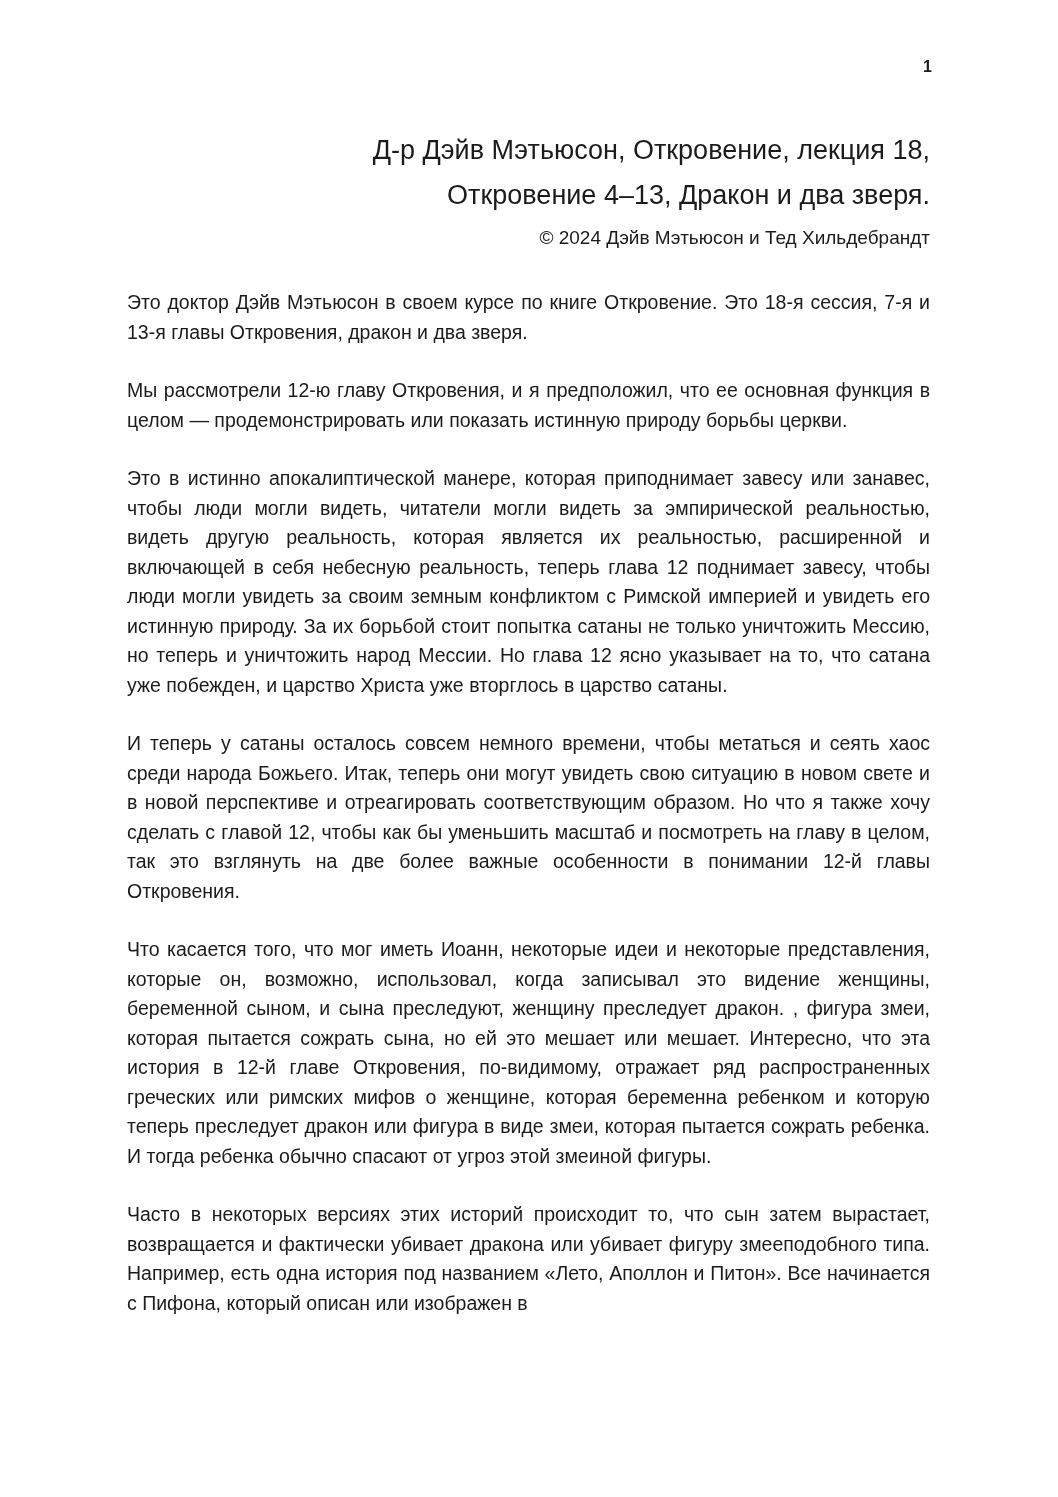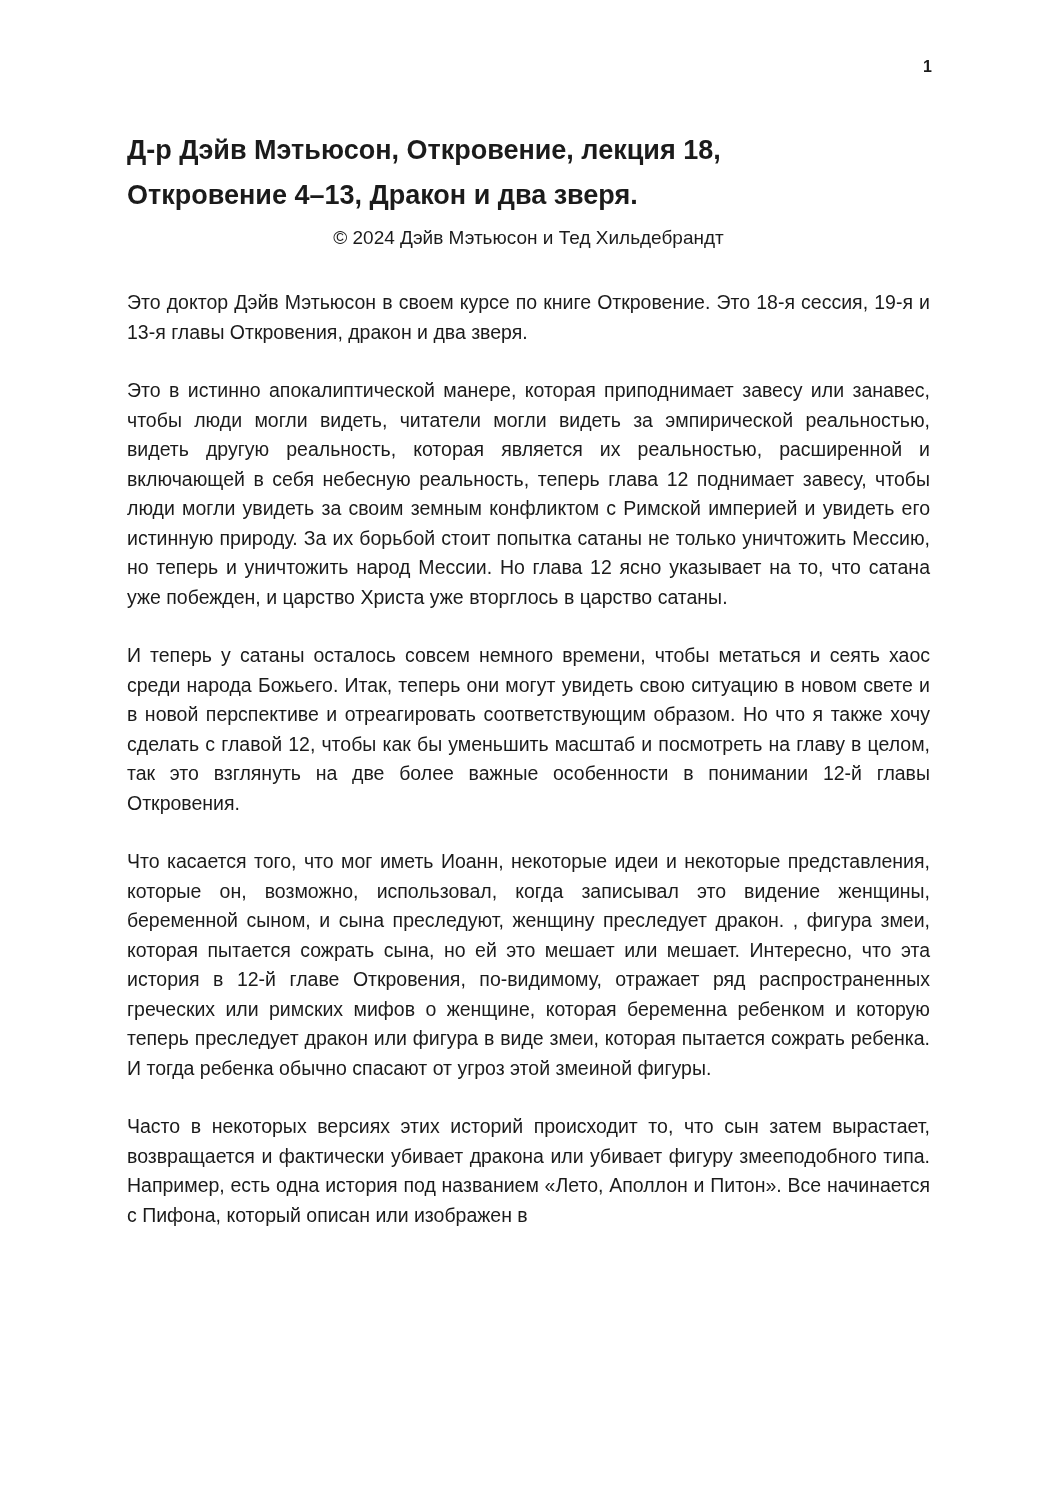--- a/index.html
+++ b/index.html
@@ -22,28 +22,28 @@
     top: 58px;
     right: 126px;
     font-size: 16px;
     font-weight: bold;
     color: #1b1b1b;
   }
   .content {
     padding: 128px 128px 0 127px;
   }
   .doc-title {
-    text-align: left;
+    text-align: right;
     font-size: 27px;
-    font-weight: bold;
+    font-weight: normal;
     line-height: 45px;
     color: #1b1b1b;
   }
   .copyright {
-    text-align: center;
+    text-align: right;
     font-size: 19px;
     line-height: 28px;
     margin-top: 6px;
     color: #1b1b1b;
   }
   .body-text {
     margin-top: 36px;
   }
   .body-text p {
     font-size: 19.5px;
@@ -63,21 +63,22 @@
   <div class="content">
 
     <h1 class="doc-title">
       <span>Д-р Дэйв Мэтьюсон, Откровение, лекция 18,</span><br>
       <span>Откровение 4–13, Дракон и два зверя.</span>
     </h1>
 
     <div class="copyright">© 2024 Дэйв Мэтьюсон и Тед Хильдебрандт</div>
 
     <div class="body-text">
-      <p>Это доктор Дэйв Мэтьюсон в своем курсе по книге Откровение. Это 18-я сессия, 19-я и 13-я главы Откровения, дракон и два зверя.</p>
+      <p>Это доктор Дэйв Мэтьюсон в своем курсе по книге Откровение. Это 18-я сессия, 7-я и 13-я главы Откровения, дракон и два зверя.</p>
+      <p>Мы рассмотрели 12-ю главу Откровения, и я предположил, что ее основная функция в целом — продемонстрировать или показать истинную природу борьбы церкви.</p>
       <p>Это в истинно апокалиптической манере, которая приподнимает завесу или занавес, чтобы люди могли видеть, читатели могли видеть за эмпирической реальностью, видеть другую реальность, которая является их реальностью, расширенной и включающей в себя небесную реальность, теперь глава 12 поднимает завесу, чтобы люди могли увидеть за своим земным конфликтом с Римской империей и увидеть его истинную природу. За их борьбой стоит попытка сатаны не только уничтожить Мессию, но теперь и уничтожить народ Мессии. Но глава 12 ясно указывает на то, что сатана уже побежден, и царство Христа уже вторглось в царство сатаны.</p>
       <p>И теперь у сатаны осталось совсем немного времени, чтобы метаться и сеять хаос среди народа Божьего. Итак, теперь они могут увидеть свою ситуацию в новом свете и в новой перспективе и отреагировать соответствующим образом. Но что я также хочу сделать с главой 12, чтобы как бы уменьшить масштаб и посмотреть на главу в целом, так это взглянуть на две более важные особенности в понимании 12-й главы Откровения.</p>
       <p>Что касается того, что мог иметь Иоанн, некоторые идеи и некоторые представления, которые он, возможно, использовал, когда записывал это видение женщины, беременной сыном, и сына преследуют, женщину преследует дракон. , фигура змеи, которая пытается сожрать сына, но ей это мешает или мешает. Интересно, что эта история в 12-й главе Откровения, по-видимому, отражает ряд распространенных греческих или римских мифов о женщине, которая беременна ребенком и которую теперь преследует дракон или фигура в виде змеи, которая пытается сожрать ребенка. И тогда ребенка обычно спасают от угроз этой змеиной фигуры.</p>
       <p>Часто в некоторых версиях этих историй происходит то, что сын затем вырастает, возвращается и фактически убивает дракона или убивает фигуру змееподобного типа. Например, есть одна история под названием «Лето, Аполлон и Питон». Все начинается с Пифона, который описан или изображен в</p>
     </div>
 
   </div>
 </div>
 
 </body></html>

